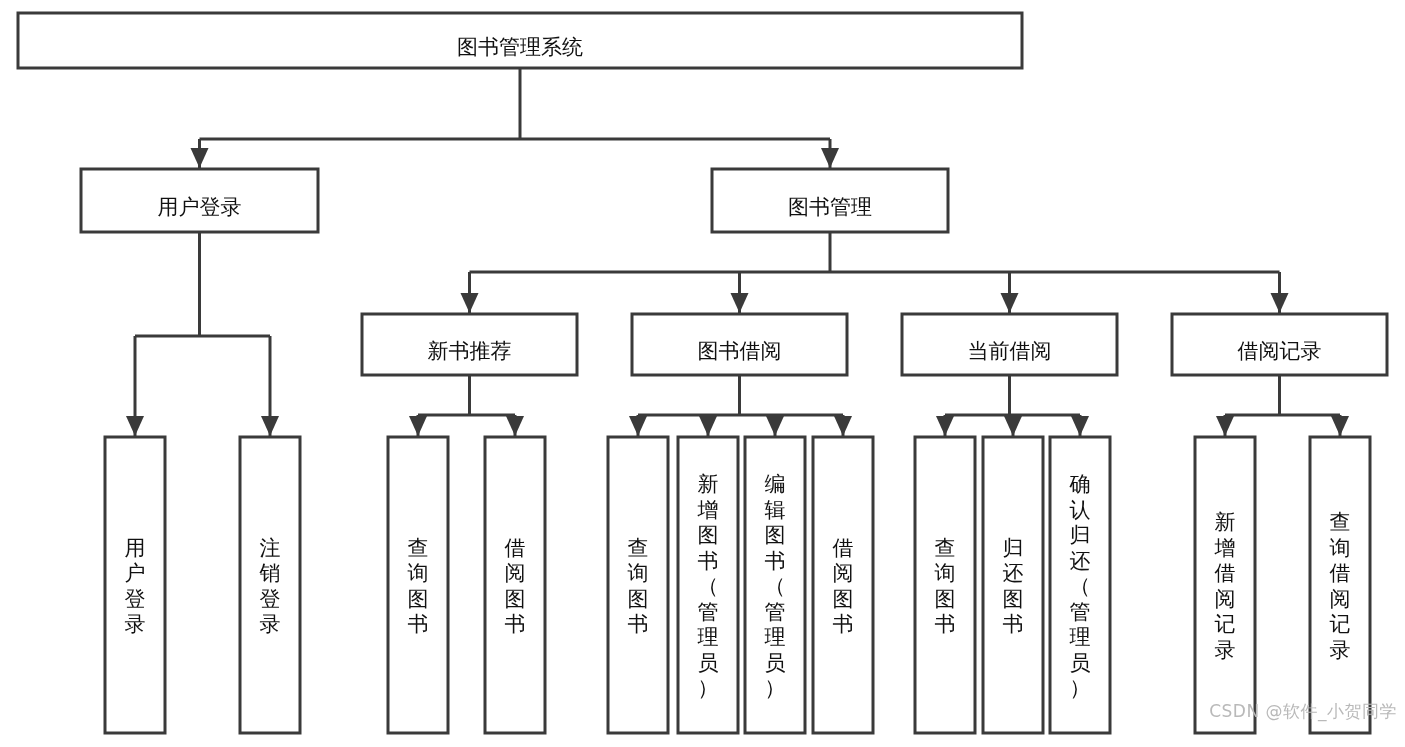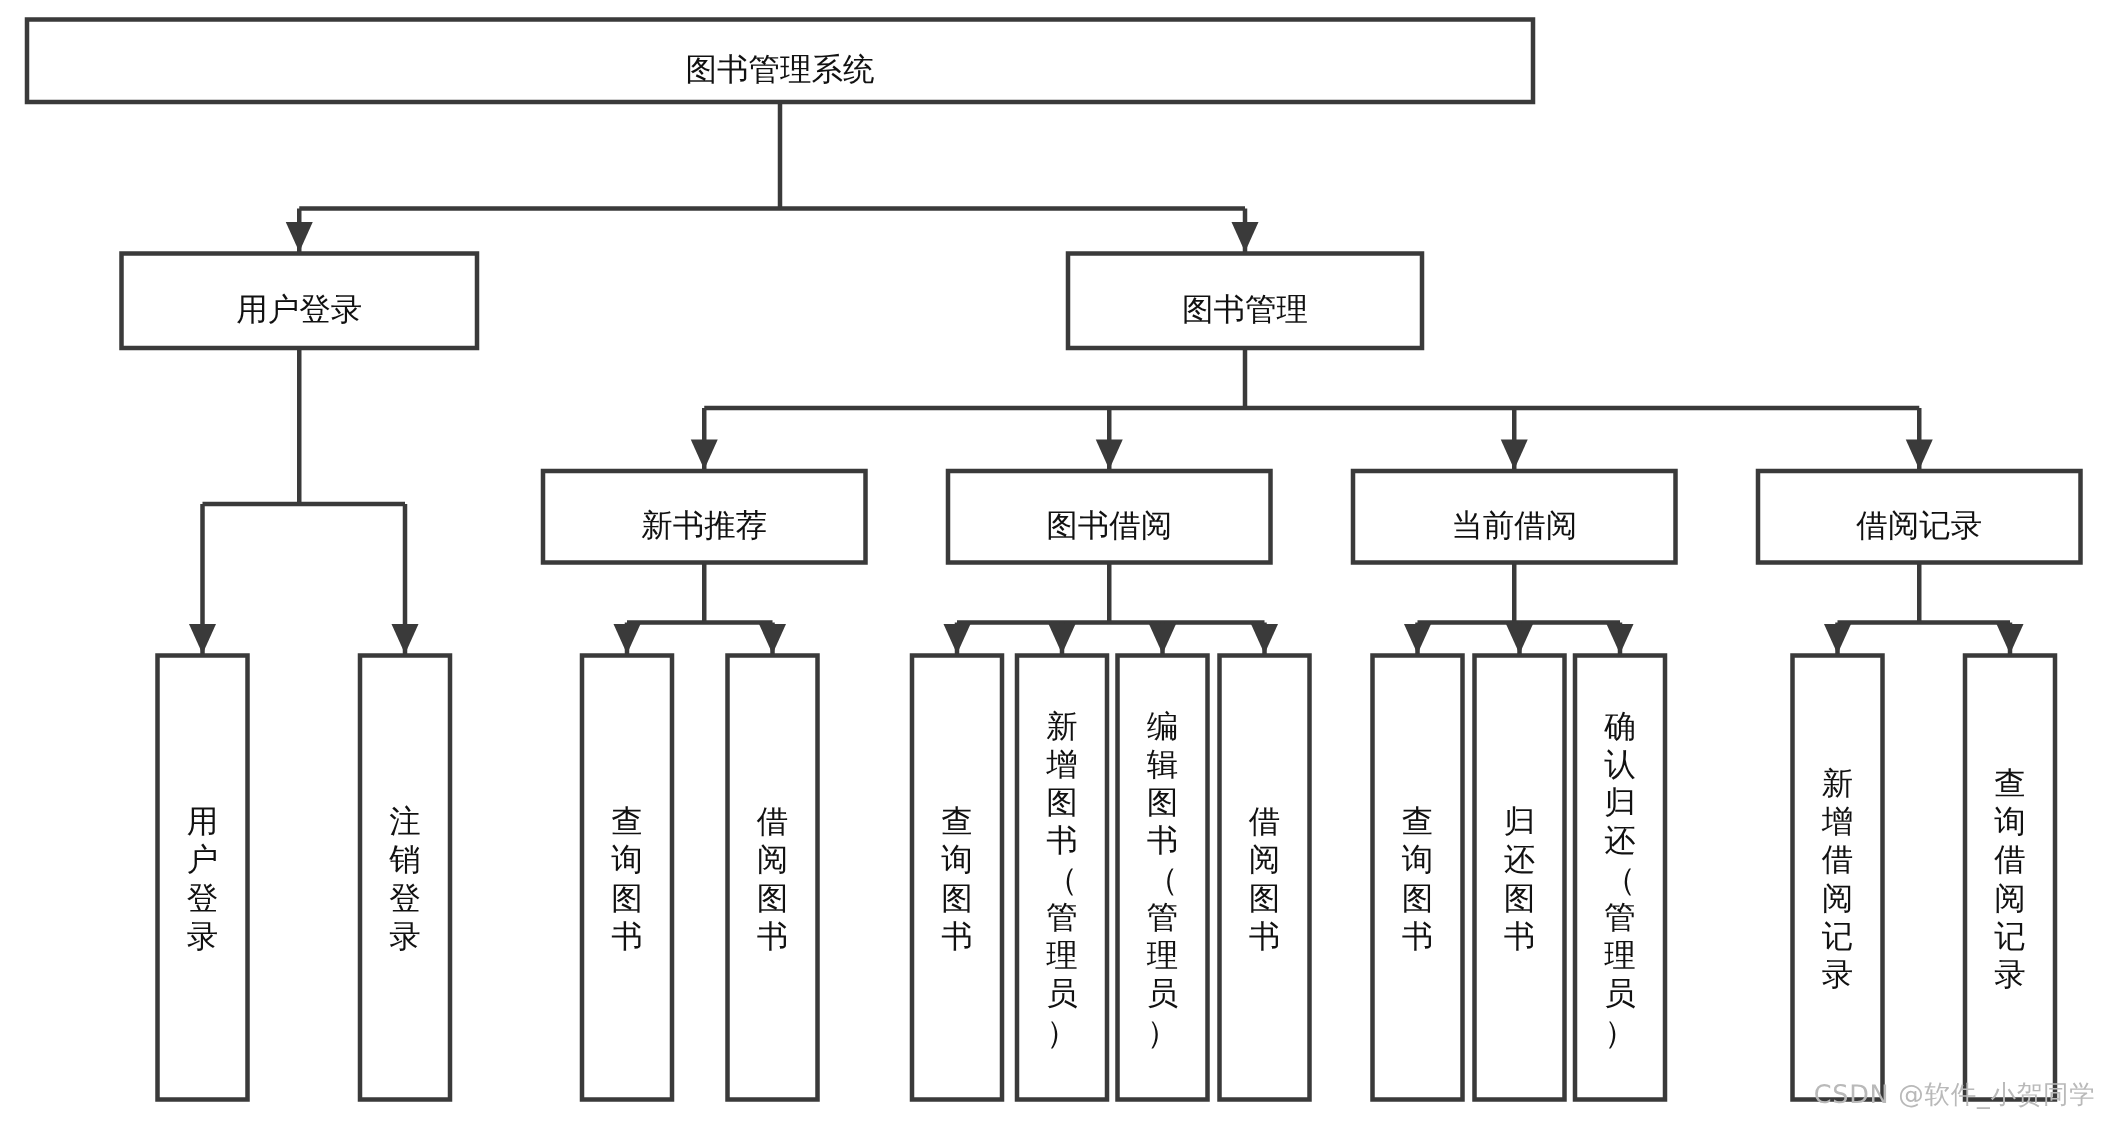--- a/index.html
+++ b/index.html
@@ -44,21 +44,21 @@
   .node-label {
     font-family: "DejaVu Sans", "Liberation Sans", sans-serif;
     fill: #111111;
     font-size: 21px;
     text-anchor: middle;
     dominant-baseline: middle;
   }
   .watermark {
     position: absolute;
     right: 8px;
-    bottom: 6px;
+    bottom: 24px;
     font-family: "DejaVu Sans", "Liberation Sans", sans-serif;
     font-size: 17px;
     color: #b9b9b9;
     white-space: nowrap;
     letter-spacing: 0.5px;
     user-select: none;
   }
 </style>
 </head>
 <body>

